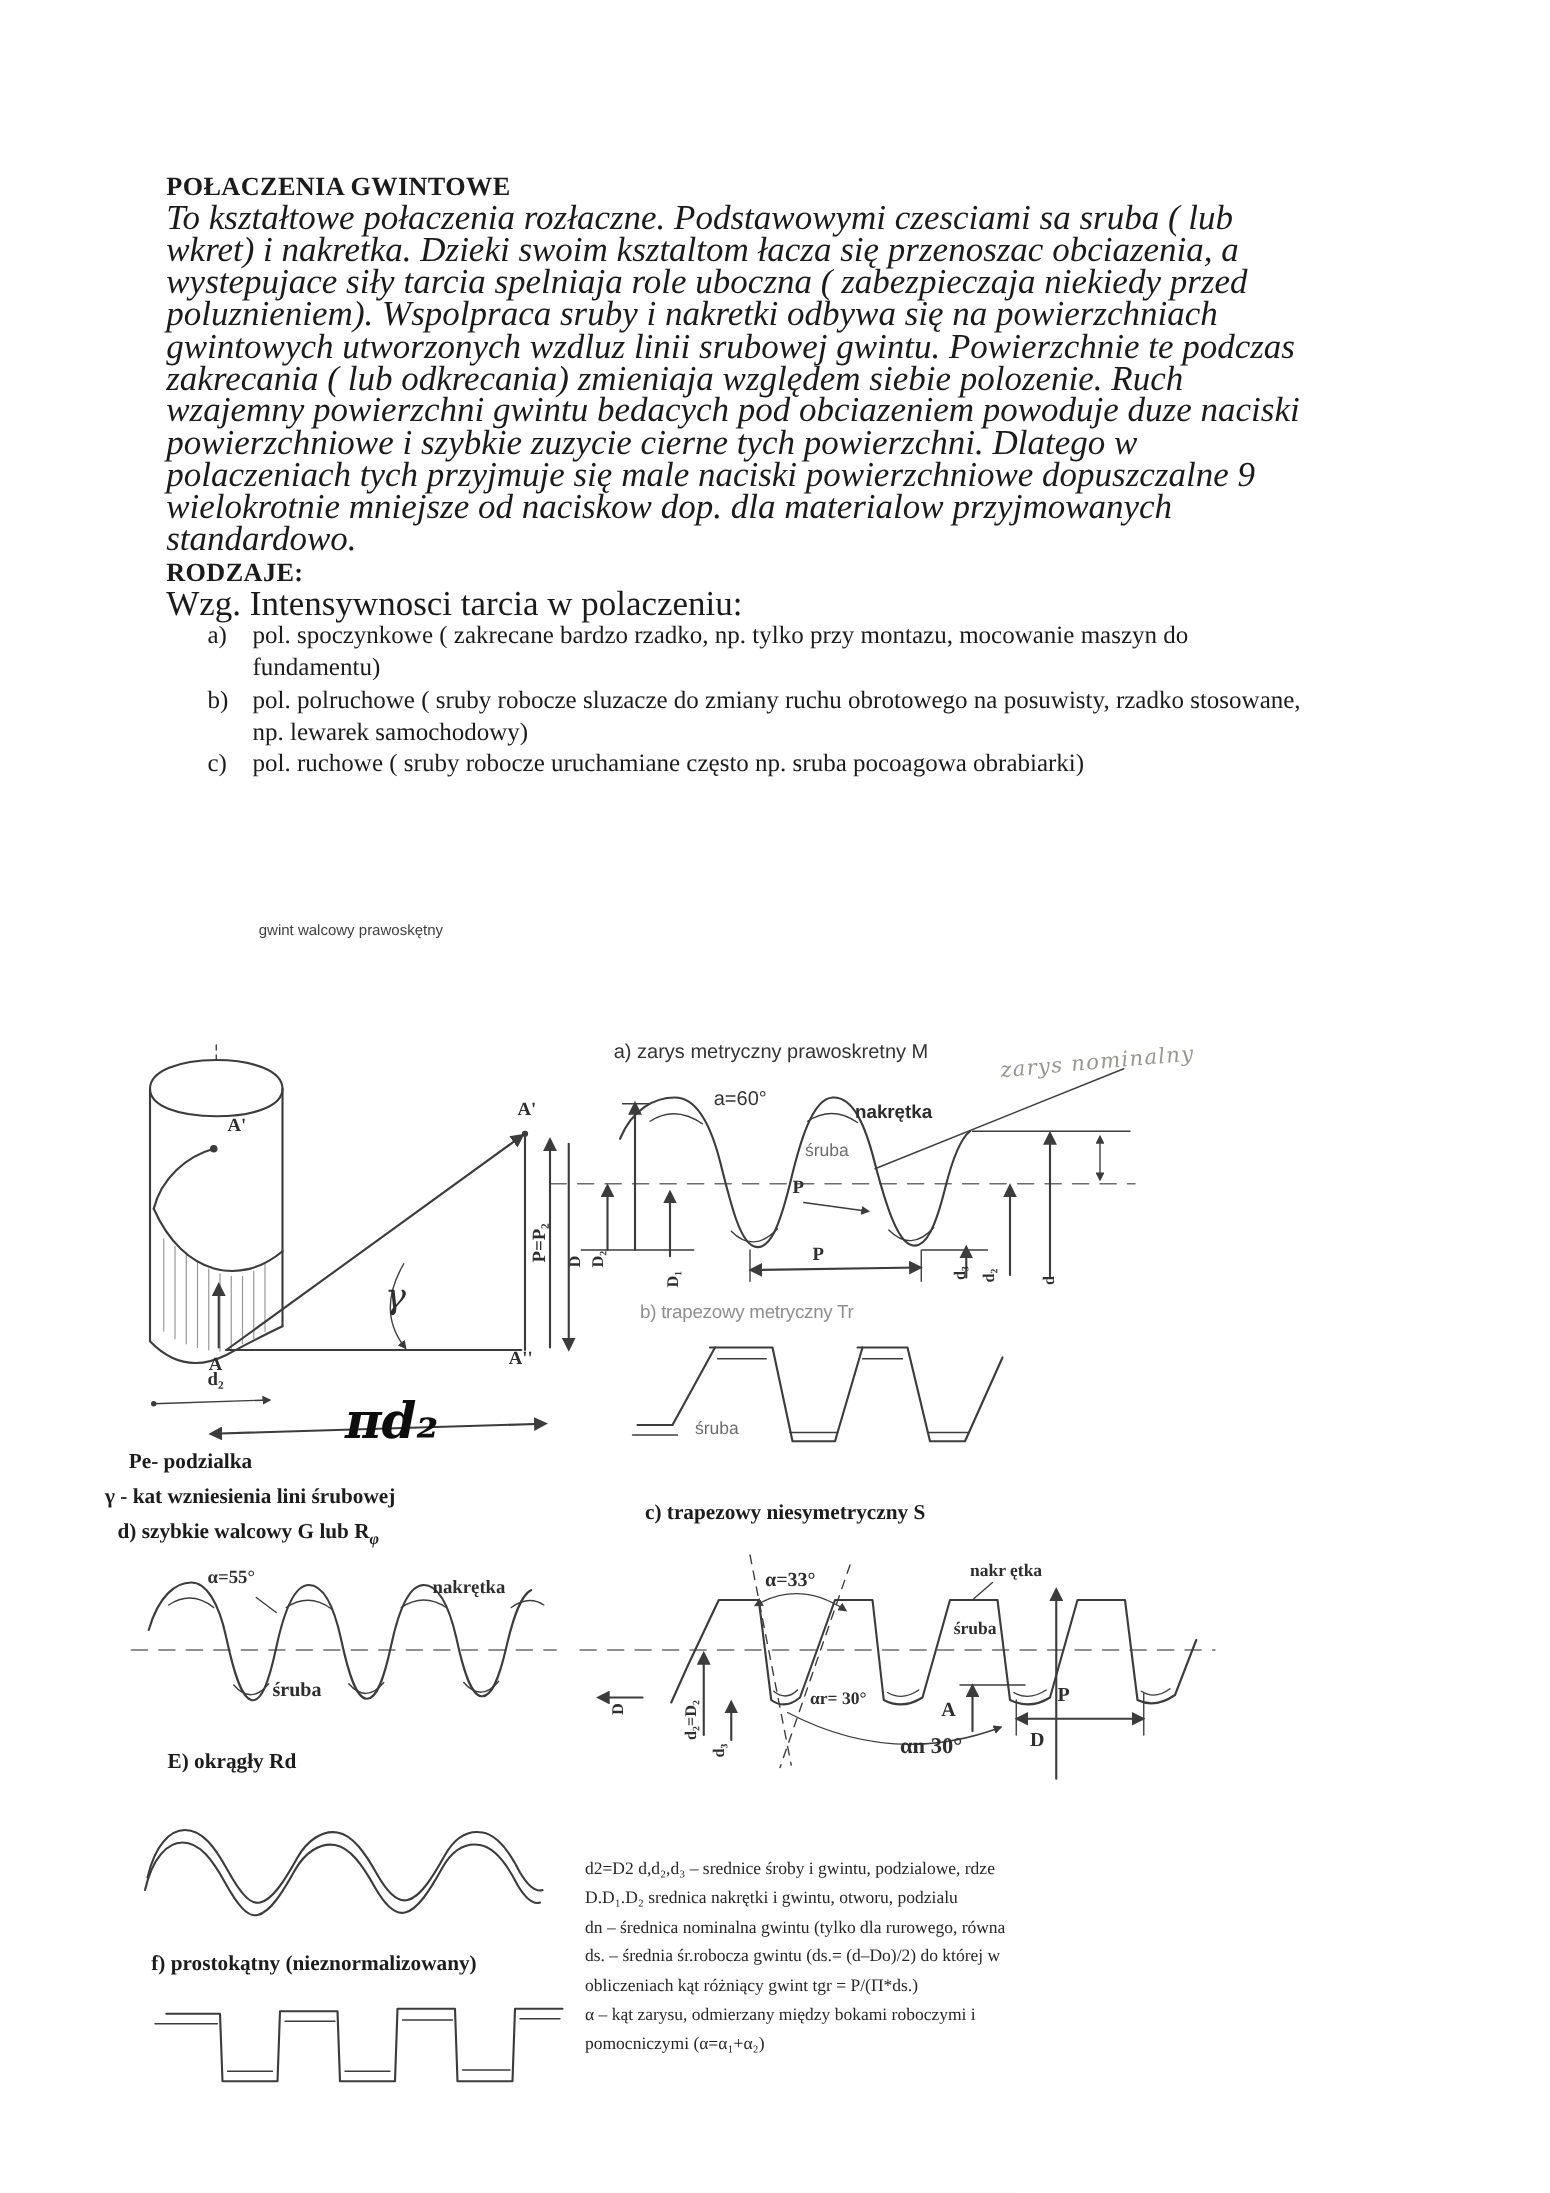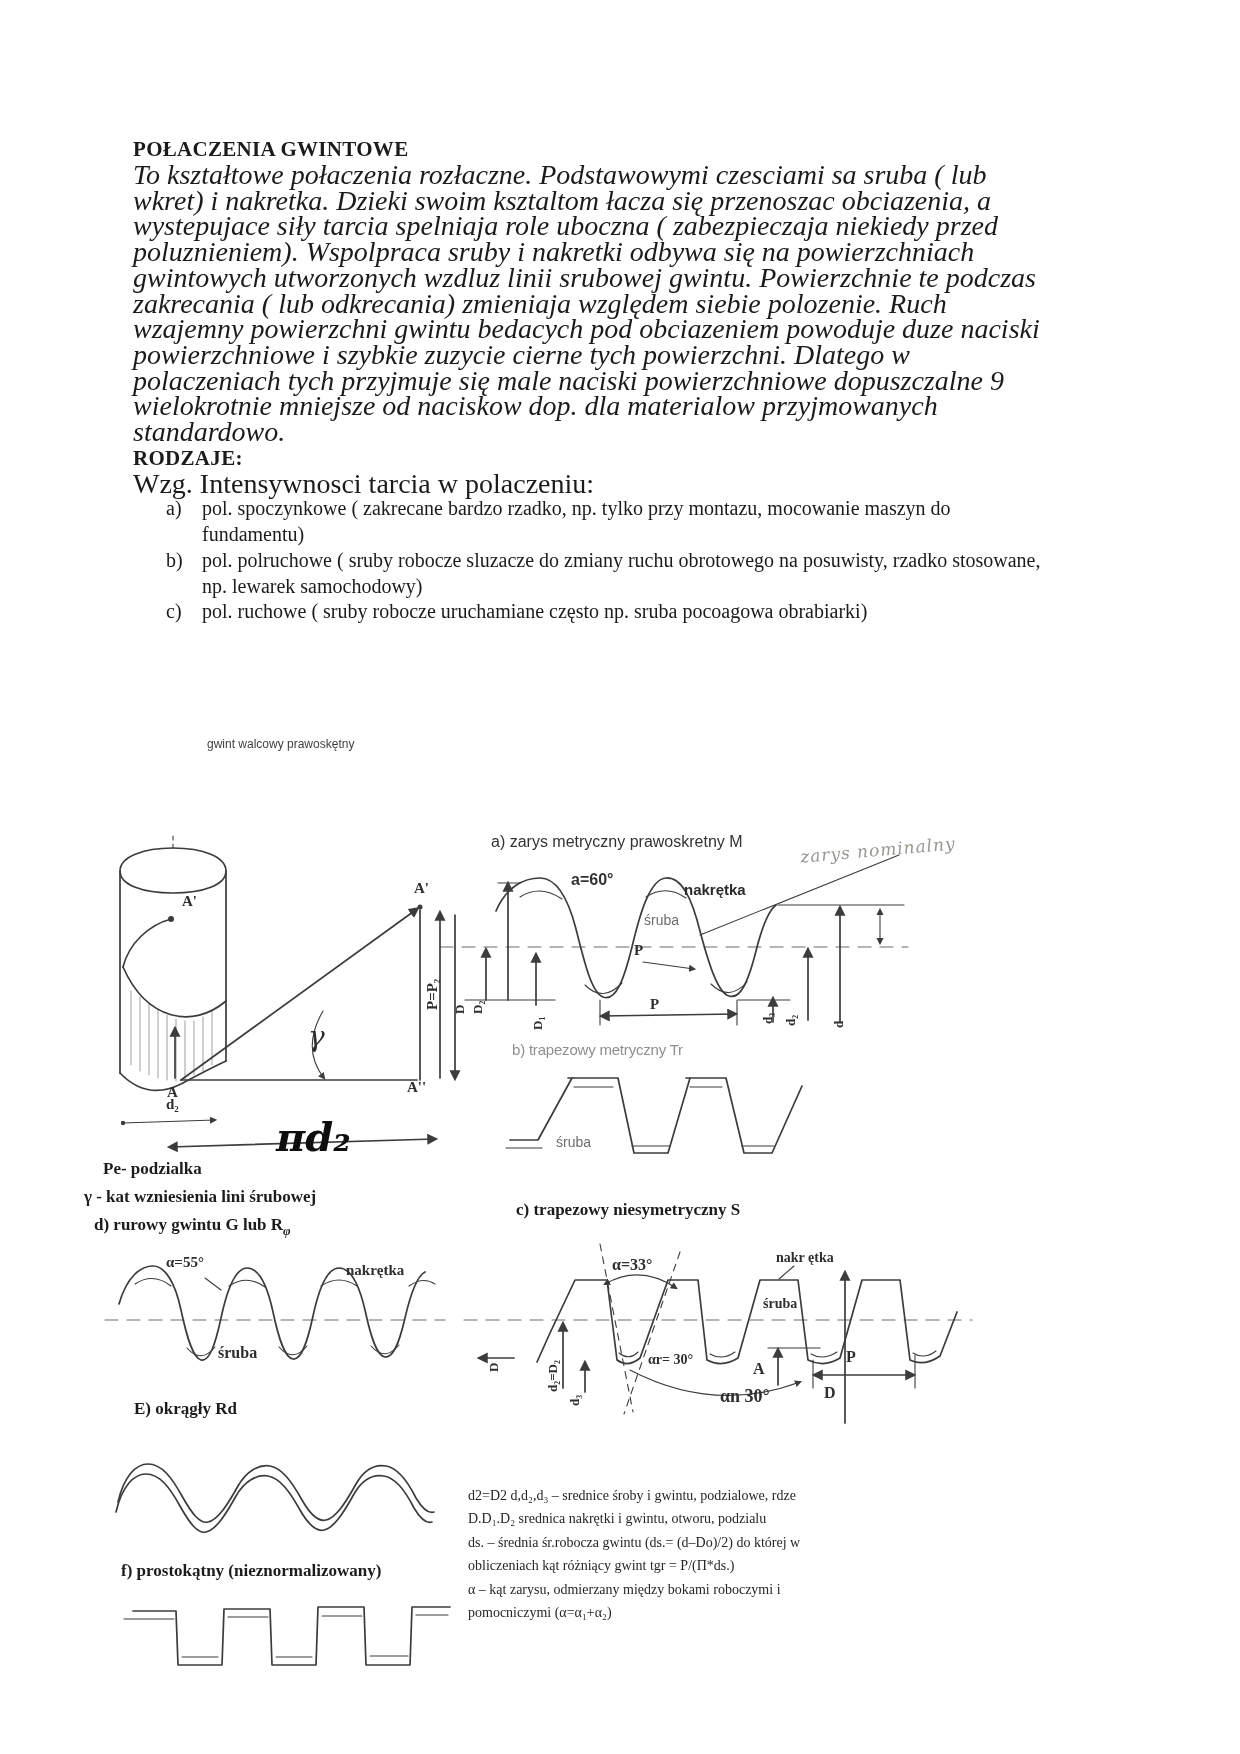--- a/index.html
+++ b/index.html
@@ -193,25 +193,25 @@
   <span class="lbl dim" style="left:414px;top:880px">A'</span>
   <span class="lbl gamma-big" style="left:308px;top:1020px">γ</span>
   <span class="lbl dim rot" style="left:424px;top:1010px">P=P₂</span>
   <span class="lbl dim" style="left:167px;top:1084px">A</span>
   <span class="lbl dim" style="left:407px;top:1079px">A''</span>
   <span class="lbl dim" style="left:166px;top:1096px">d₂</span>
   <span class="lbl pid2" style="left:276px;top:1113px">πd₂</span>
 
   <span class="lbl cap-serif-b" style="left:103px;top:1159px">Pe- podzialka</span>
   <span class="lbl cap-serif-b" style="left:84px;top:1187px">γ - kat wzniesienia lini śrubowej</span>
-  <span class="lbl cap-serif-b" style="left:94px;top:1215px"><span>d) rurowy gwintu G lub R</span><span class="sub-phi">φ</span></span>
+  <span class="lbl cap-serif-b" style="left:94px;top:1215px"><span>d) szybkie walcowy G lub R</span><span class="sub-phi">φ</span></span>
 
   <span class="lbl cap-sans-b" style="left:491px;top:833px">a) zarys metryczny prawoskretny M</span>
   <span class="lbl handnote" style="left:800px;top:840px">zarys nominalny</span>
-  <span class="lbl cap-sans-b" style="left:571px;top:871px;font-weight:700">a=60°</span>
+  <span class="lbl cap-sans-b" style="left:571px;top:871px;font-weight:400">a=60°</span>
   <span class="lbl sans-lab" style="left:684px;top:881px">nakrętka</span>
   <span class="lbl sans-lab-light" style="left:644px;top:912px">śruba</span>
   <span class="lbl dim" style="left:634px;top:942px">P</span>
   <span class="lbl dim" style="left:650px;top:996px">P</span>
   <span class="lbl dim-sm rot" style="left:452px;top:1014px">D</span>
   <span class="lbl dim-sm rot" style="left:470px;top:1014px">D₂</span>
   <span class="lbl dim-sm rot" style="left:530px;top:1030px">D₁</span>
   <span class="lbl dim-sm rot" style="left:760px;top:1024px">d₃</span>
   <span class="lbl dim-sm rot" style="left:783px;top:1026px">d₂</span>
   <span class="lbl dim-sm rot" style="left:831px;top:1028px">d</span>
@@ -235,19 +235,20 @@
   <span class="lbl dim" style="left:166px;top:1254px">α=55°</span>
   <span class="lbl dim" style="left:346px;top:1262px">nakrętka</span>
   <span class="lbl dim" style="left:218px;top:1344px;font-size:16px">śruba</span>
 
   <span class="lbl cap-serif-b" style="left:134px;top:1399px">E) okrągły  Rd</span>
   <span class="lbl cap-serif-b" style="left:121px;top:1561px">f) prostokątny (nieznormalizowany)</span>
 
   <div class="notes">
     <div>d2=D2  d,d₂,d₃ – srednice śroby i gwintu, podzialowe, rdze</div>
     <div>D.D₁.D₂ srednica nakrętki i gwintu, otworu, podzialu</div>
+    <div>dn – średnica nominalna gwintu (tylko dla rurowego, równa</div>
     <div>ds. – średnia śr.robocza gwintu (ds.= (d–Do)/2) do której w</div>
     <div>obliczeniach kąt różniący gwint tgr = P/(Π*ds.)</div>
     <div>α – kąt zarysu, odmierzany między bokami roboczymi i</div>
     <div>pomocniczymi (α=α₁+α₂)</div>
   </div>
 
 </div>
 
 </body></html>

